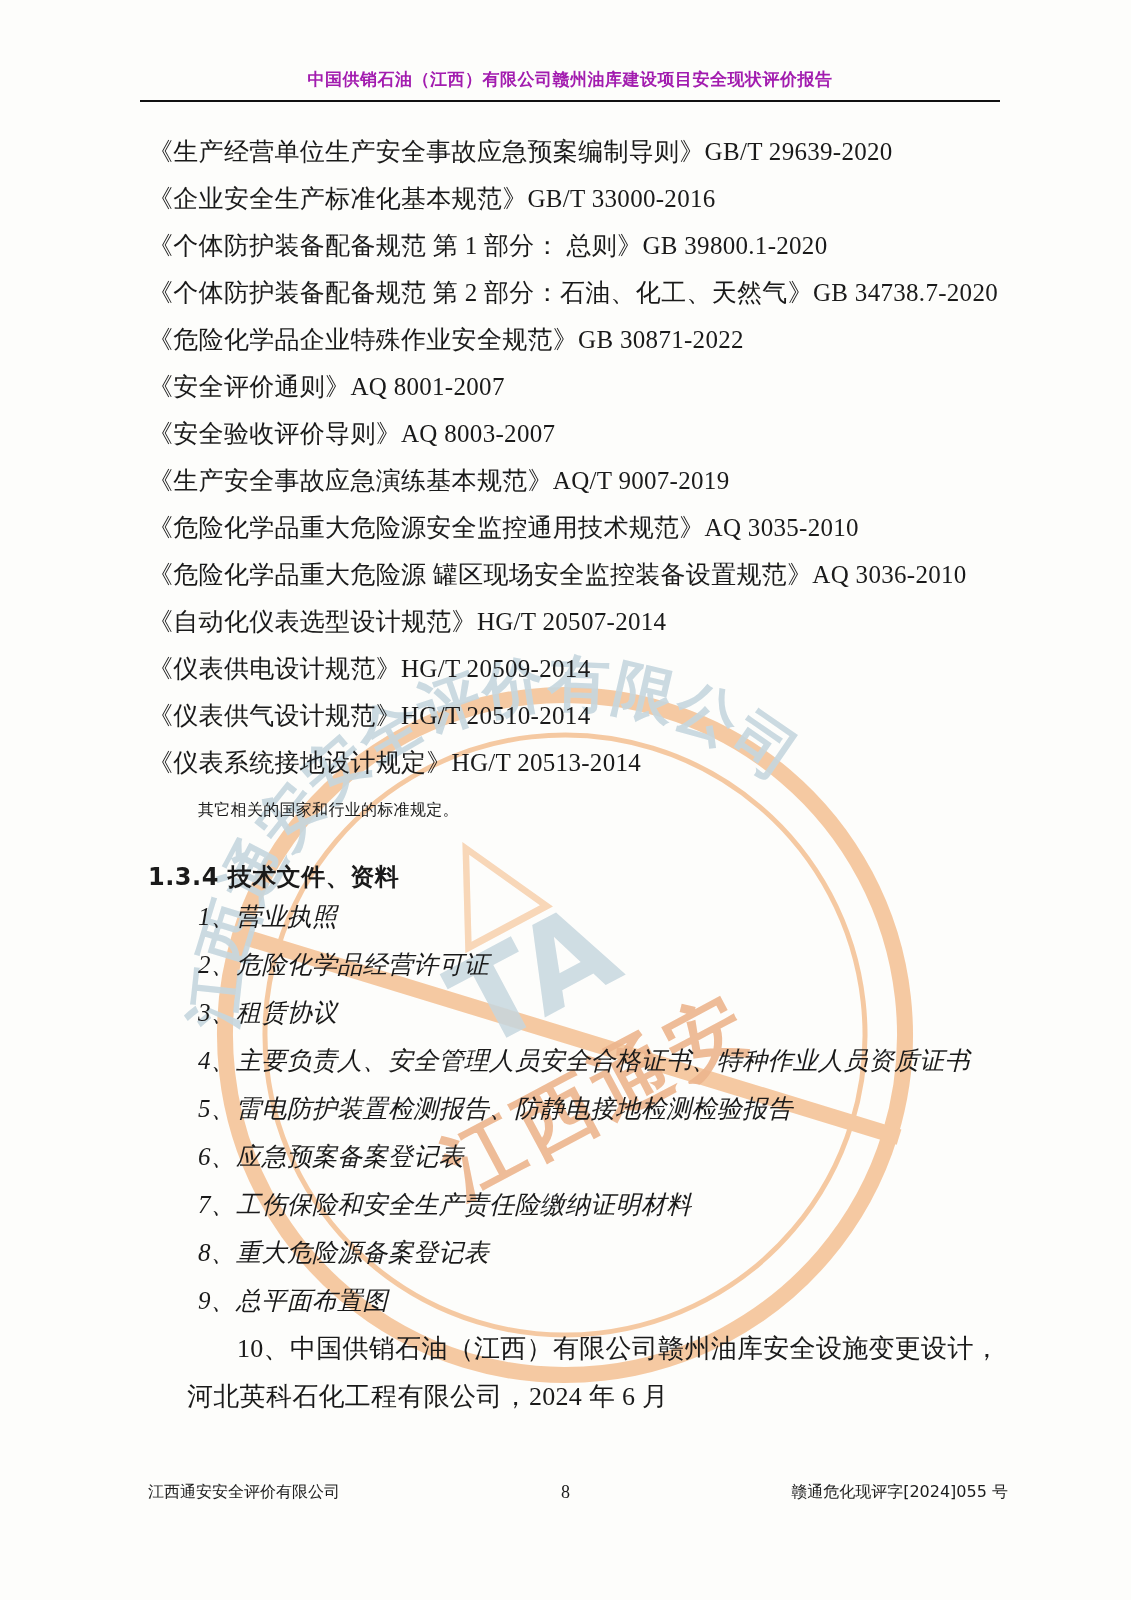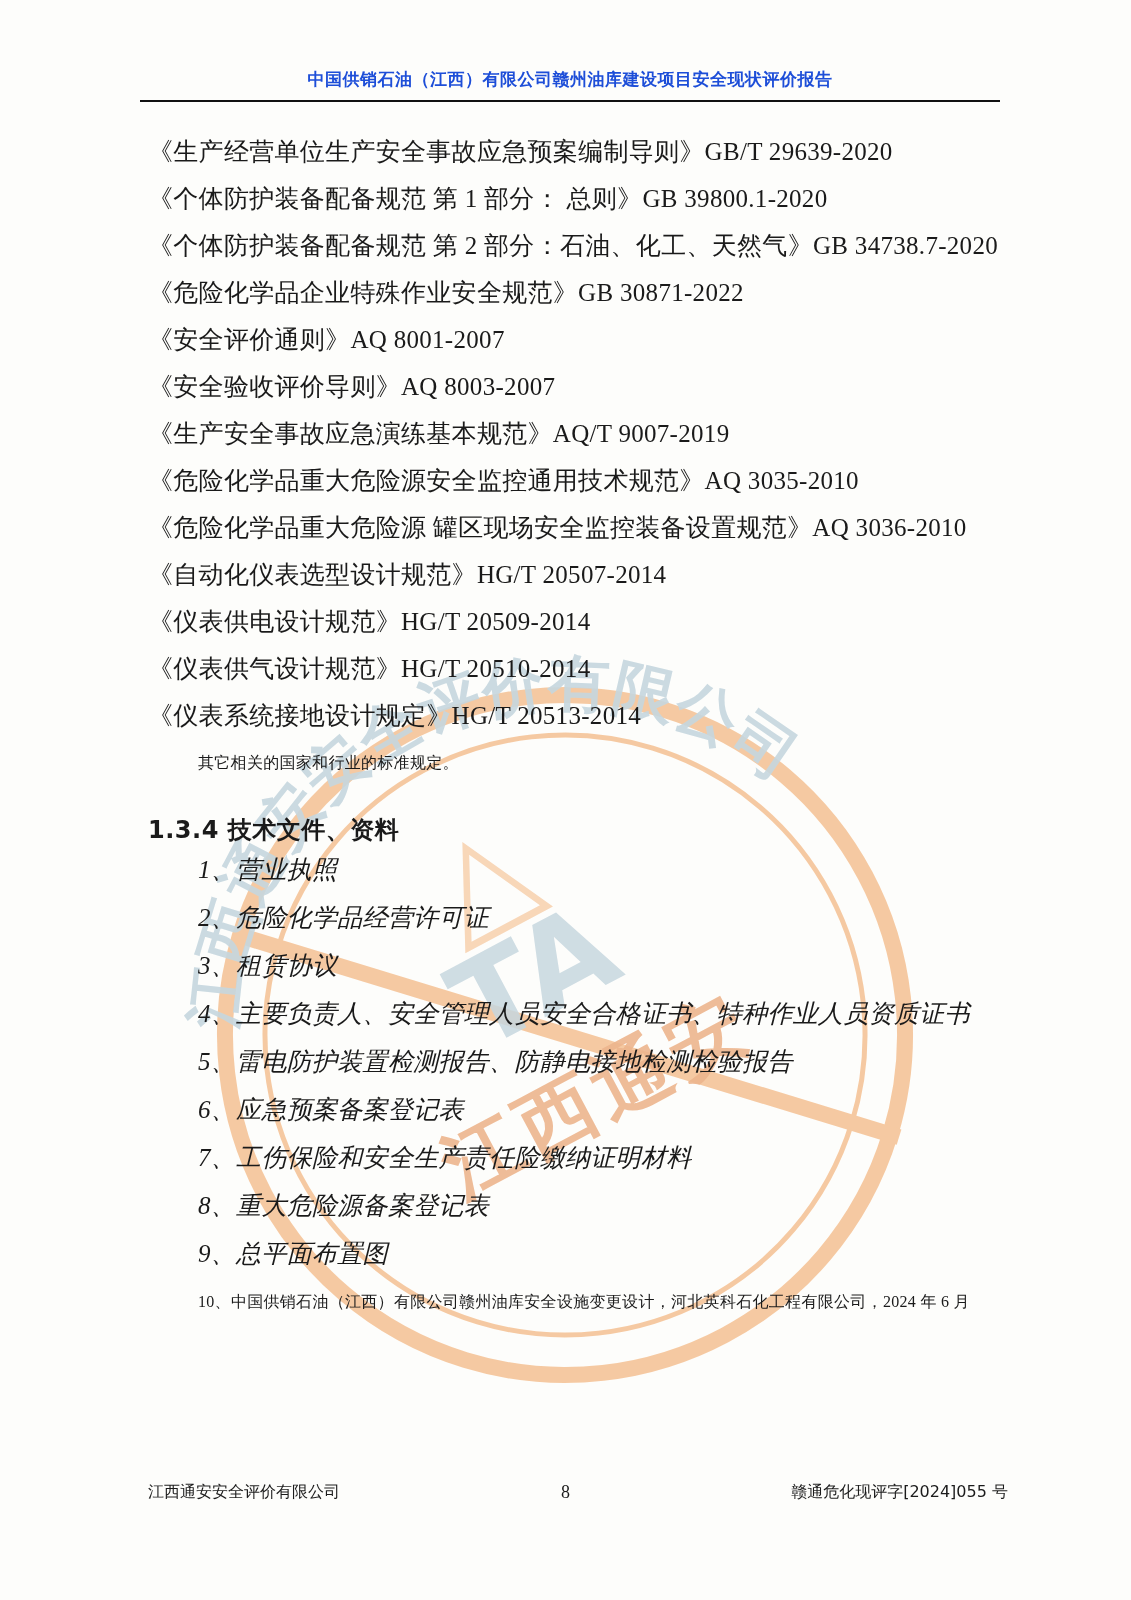--- a/index.html
+++ b/index.html
@@ -34,21 +34,21 @@
     top: 68px;
     width: 860px;
     text-align: center;
     z-index: 3;
   }
   .header-title {
     font-family: "DejaVu Sans", "Liberation Sans", sans-serif;
     font-size: 17px;
     font-weight: bold;
     letter-spacing: 0.5px;
-    color: #1d4ed8;
+    color: #a21caf;
     white-space: nowrap;
   }
   .header-rule {
     margin-top: 9px;
     border-bottom: 2px solid #111;
     width: 860px;
   }
 
   
   .content {
@@ -79,24 +79,25 @@
     letter-spacing: 0.5px;
   }
   .list-line {
     font-size: 25px;
     line-height: 48px;
     text-indent: 50px;
     letter-spacing: 0.3px;
     font-style: italic;
   }
   .list-wrap {
-    font-size: 16px;
+    font-size: 26px;
     line-height: 48px;
     text-indent: 50px;
     letter-spacing: 0.3px;
+    margin-left: 39px;
   }
 
   
   .footer {
     position: absolute;
     left: 148px;
     top: 1482px;
     width: 860px;
     display: flex;
     justify-content: space-between;
@@ -134,20 +135,21 @@
   </svg>
 
   <div class="header">
     <div class="header-title">中国供销石油（江西）有限公司赣州油库建设项目安全现状评价报告</div>
     <div class="header-rule"></div>
   </div>
 
   <div class="content">
 
     <div class="std-line">《生产经营单位生产安全事故应急预案编制导则》GB/T 29639-2020</div>
+    <div class="std-line">《企业安全生产标准化基本规范》GB/T 33000-2016</div>
     <div class="std-line">《个体防护装备配备规范 第 1 部分： 总则》GB 39800.1-2020</div>
     <div class="std-line">《个体防护装备配备规范 第 2 部分：石油、化工、天然气》GB 34738.7-2020</div>
     <div class="std-line">《危险化学品企业特殊作业安全规范》GB 30871-2022</div>
     <div class="std-line">《安全评价通则》AQ 8001-2007</div>
     <div class="std-line">《安全验收评价导则》AQ 8003-2007</div>
     <div class="std-line">《生产安全事故应急演练基本规范》AQ/T 9007-2019</div>
     <div class="std-line">《危险化学品重大危险源安全监控通用技术规范》AQ 3035-2010</div>
     <div class="std-line">《危险化学品重大危险源 罐区现场安全监控装备设置规范》AQ 3036-2010</div>
     <div class="std-line">《自动化仪表选型设计规范》HG/T 20507-2014</div>
     <div class="std-line">《仪表供电设计规范》HG/T 20509-2014</div>

